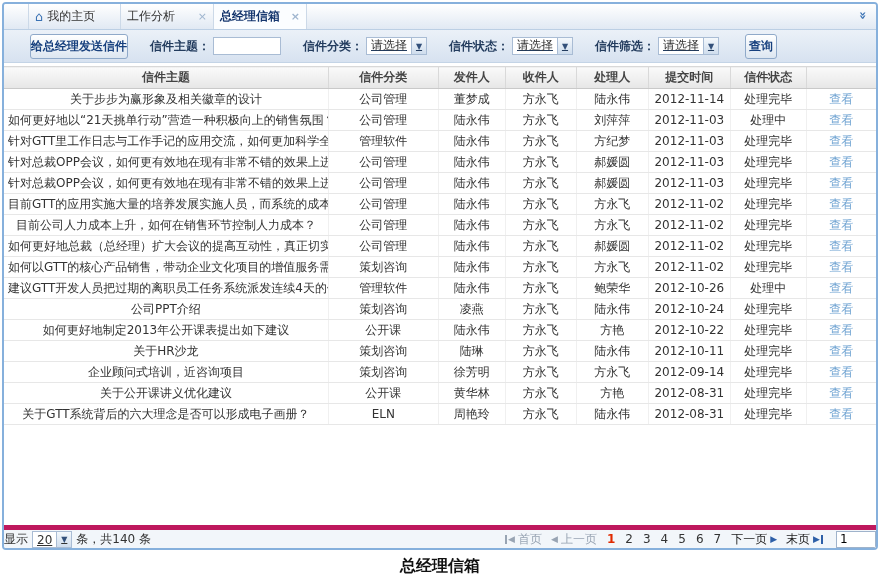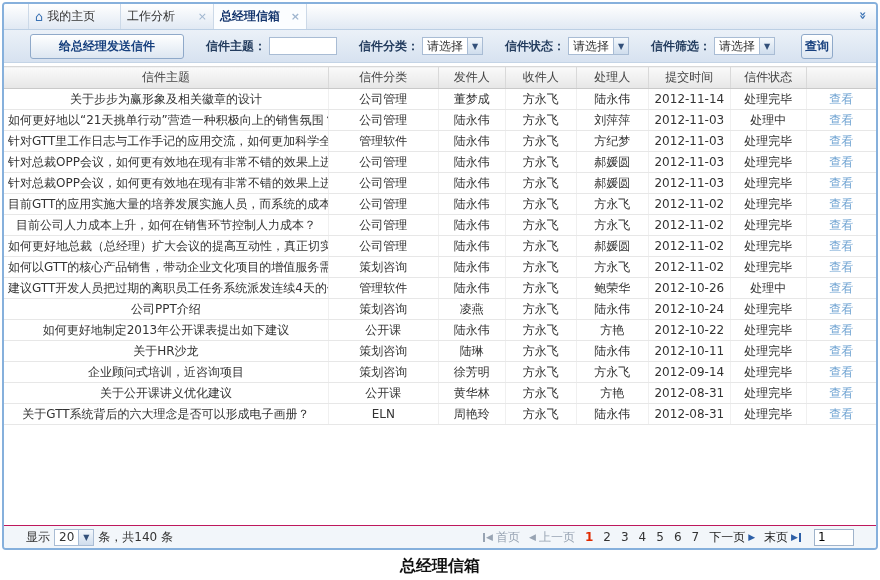--- a/index.html
+++ b/index.html
@@ -34,60 +34,60 @@
   }
   
   .toolbar {
     flex:0 0 33px; background:linear-gradient(#ebf1f8,#d7e2f0);
     border-bottom:1px solid #c4d4e6; display:flex; align-items:center;
     padding:0 10px; color:#233c5e;
   }
   .btn {
     background:linear-gradient(#ffffff,#dce6f1); border:1px solid #8fa9c9;
     border-radius:3px; color:#17407e; font-weight:bold; font-size:12px;
-    padding:3px 28px; cursor:pointer; font-family:inherit;
+    padding:3px 0; cursor:pointer; font-family:inherit;
   }
   .send-btn { margin-left:16px; }
   .tb-label { font-weight:bold; margin-left:22px; margin-right:3px; }
   .text-input {
     width:68px; height:18px; border:1px solid #a9bcd4; font-size:12px;
     padding:0 3px; font-family:inherit;
   }
   .combo {
-    display:inline-flex; align-items:center; border:1px solid #a9bcd4;
-    background:#fff; height:18px; cursor:pointer;
+    display:inline-flex; align-items:flex-end; border:1px solid #a9bcd4;
+    background:#fff; height:18px; cursor:pointer;text-decoration:underline;
   }
   .combo-text { padding:0 4px; min-width:36px; color:#333; }
   .combo-arrow {
     width:15px; align-self:stretch; background:linear-gradient(#f4f8fc,#cfdded);
     border-left:1px solid #a9bcd4; font-size:8px; color:#33507a;
     display:flex; align-items:center; justify-content:center;
   }
   .query-btn { margin-left:26px; padding:3px 3px; }
   
   .table-wrap { flex:1 1 auto; background:#fff; padding-top:3px; overflow:hidden; }
   table { width:100%; border-collapse:collapse; table-layout:fixed; font-size:12px; }
   thead th {
     height:22px; background:linear-gradient(#fafafa,#e6e6e6);
     border-top:1px solid #d8d8d8; border-bottom:1px solid #c9c9c9;
-    border-right:1px solid #d9d9d9; font-weight:normal; color:#444;
+    border-right:1px solid #d9d9d9; font-weight:bold; color:#444;
     font-size:12px; padding:0 2px;
   }
   thead th:last-child { border-right:none; }
   tbody td {
     height:21px; border-bottom:1px solid #e7e7e7; border-right:1px solid #f0f0f0;
     text-align:center; color:#333; overflow:hidden; white-space:nowrap;
     padding:0 4px;
   }
   tbody td:last-child { border-right:none; }
   .view-link { color:#6fa3d2; text-decoration:none; cursor:pointer; }
   
   .footer {
-    flex:0 0 23px; background:#f2f6fa; border-top:1px solid #be185d;
-    display:flex; align-items:center; padding:0 22px; color:#333;
+    flex:0 0 23px; background:#f2f6fa; border-top:5px solid #be185d;
+    display:flex; align-items:center; padding:0 0; color:#333;
   }
   .footer-left { display:flex; align-items:center; gap:4px; }
   .pager { margin-left:auto; display:flex; align-items:center; gap:9px; }
   .nav { display:inline-flex; align-items:center; gap:3px; cursor:pointer; }
   .nav.disabled { color:#98a4b3; }
   .nav .arr { font-size:9px; line-height:1; }
   .nav.enabled { color:#222; }
   .nav.enabled .arr { color:#2d5fa7; }
   .icon-first { border-left:2px solid currentColor; padding-left:1px; }
   .icon-last  { border-right:2px solid currentColor; padding-right:1px; }

